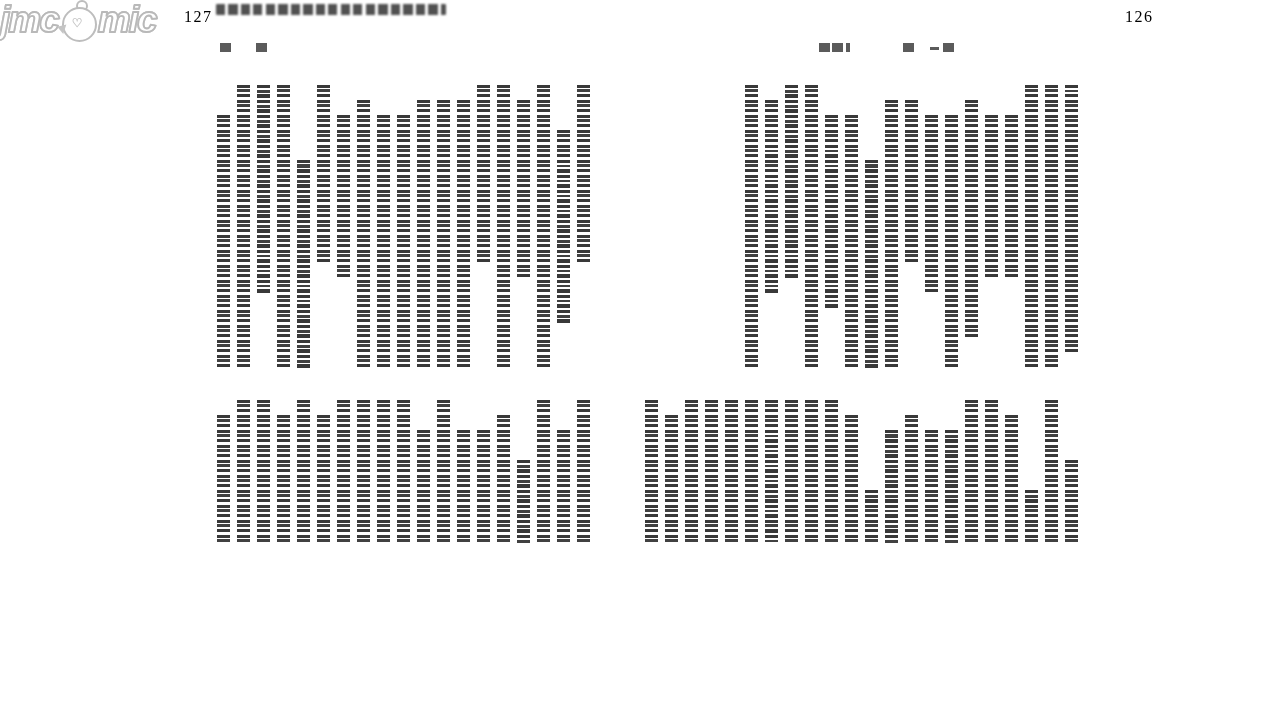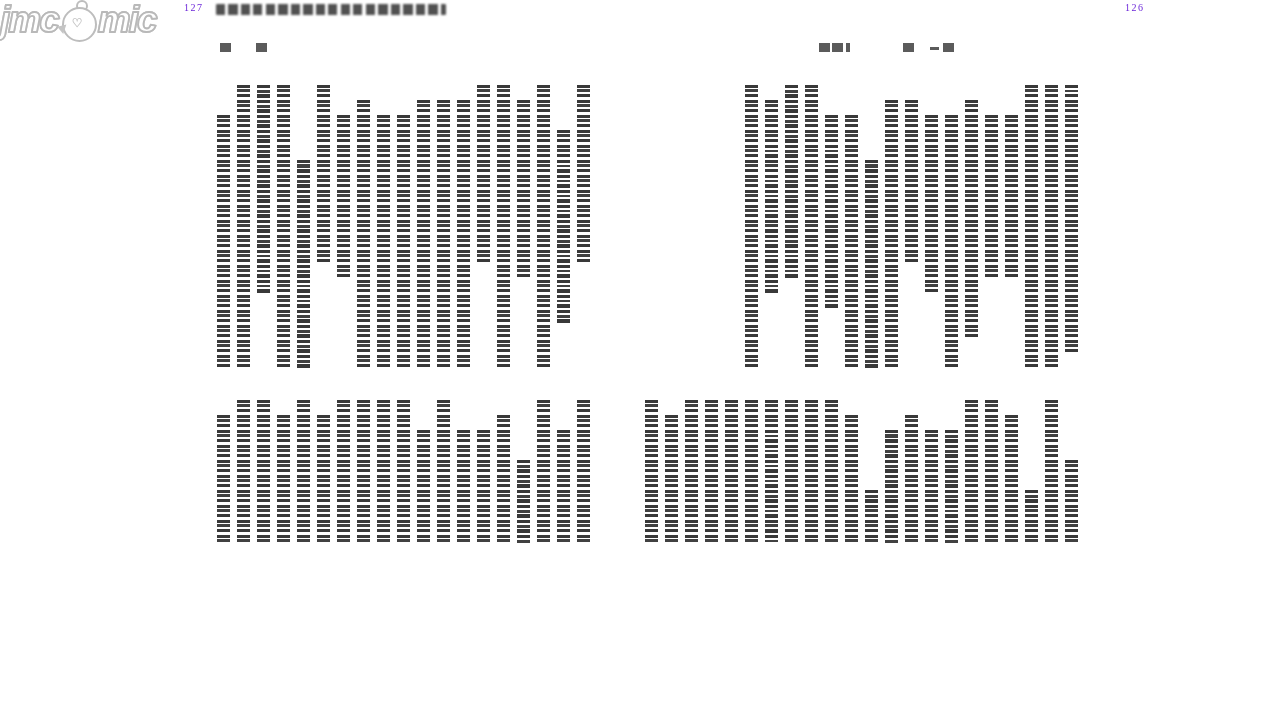--- a/index.html
+++ b/index.html
@@ -31,21 +31,21 @@
     position:absolute;left:-3px;top:20px;width:0;height:0;
     border-top:5px solid transparent;border-bottom:5px solid transparent;
     border-right:8px solid #c4c4c4;transform:rotate(18deg);
   }
   .mascot .heart{
     position:absolute;left:12px;top:13px;font-size:12px;color:#c4c4c4;
     font-style:normal;-webkit-text-stroke:0;text-shadow:none;
   }
   
   .pagenum{
-    position:absolute;top:2px;font-size:10px;color:#6d28d9;letter-spacing:1.5px;
+    position:absolute;top:8px;font-size:16px;color:#000000;letter-spacing:1.5px;
     font-family:"Liberation Serif", serif;
   }
   .pagenum.left{left:184px;}
   .pagenum.right{left:1113px;margin-left:12px;}
   
   .redact-line{
     position:absolute;height:11px;border-radius:1px;opacity:.88;
     background:repeating-linear-gradient(90deg,#3a3a3a 0 9px,#ffffff 9px 12.5px);
     filter:blur(1px);
   }

